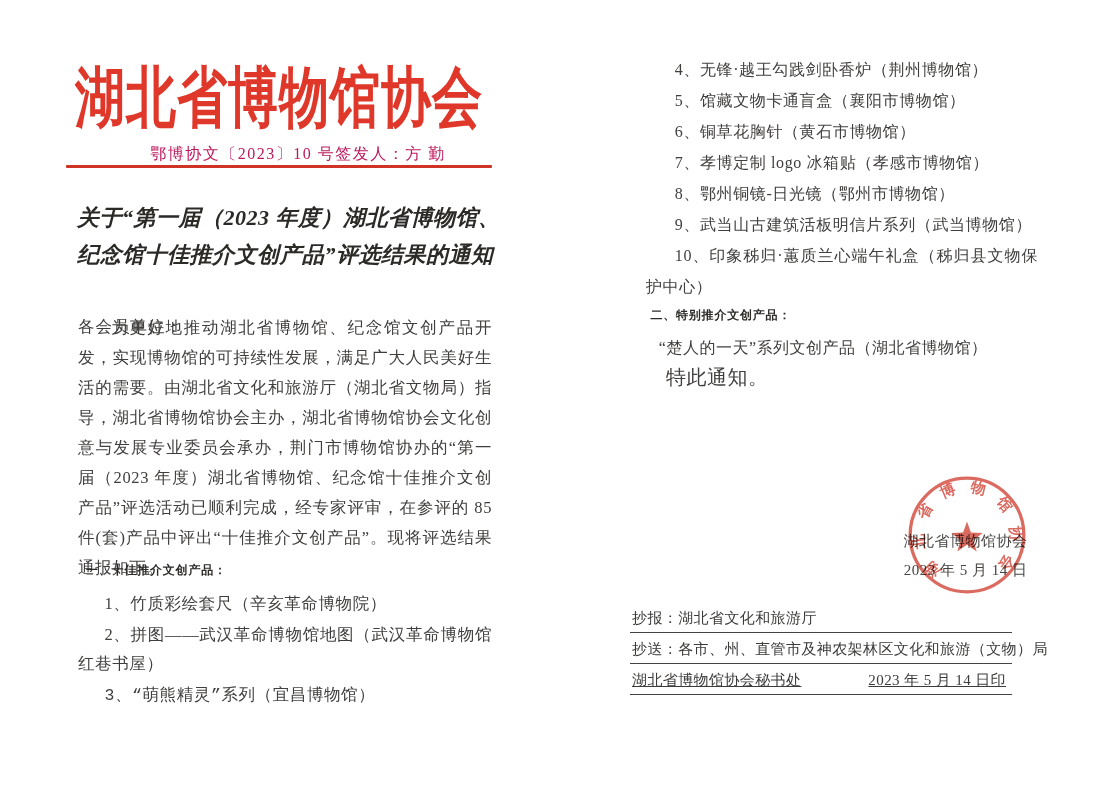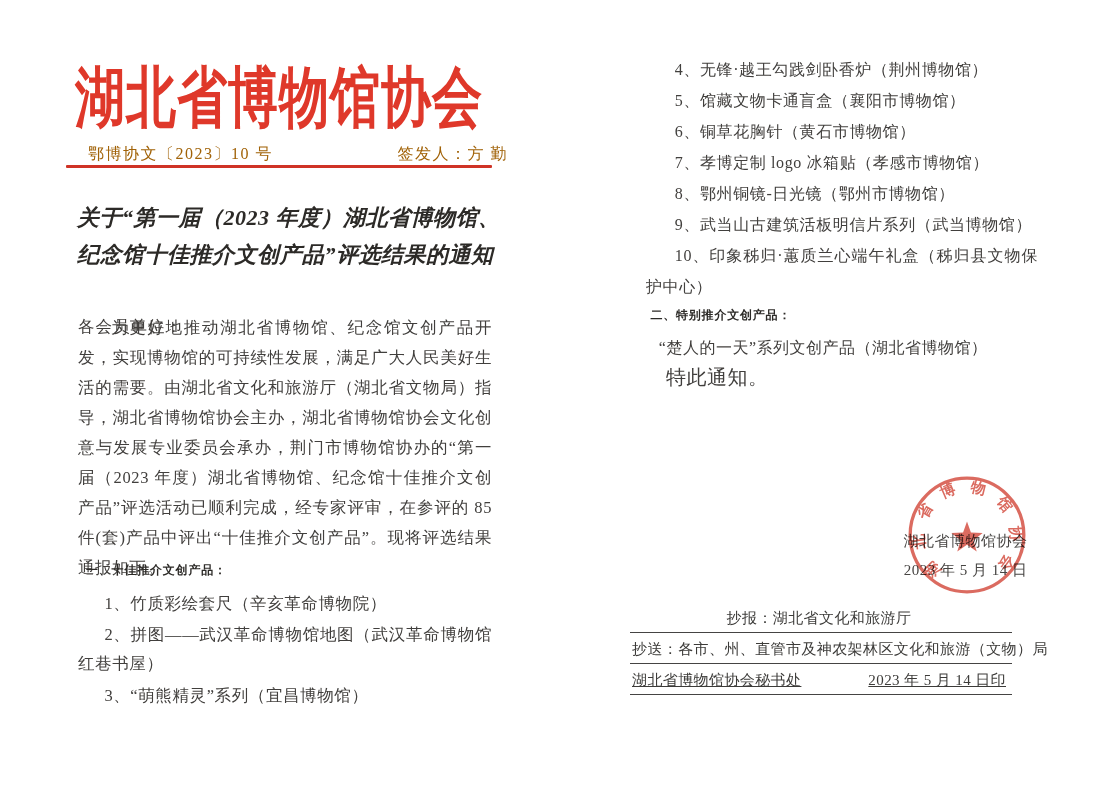--- a/index.html
+++ b/index.html
@@ -21,22 +21,22 @@
   
   .org-title{
     left:67px;top:54px;width:424px;
     font-size:50px;font-weight:bold;color:var(--red);
     text-align:center;white-space:nowrap;
     transform:scaleY(1.32);transform-origin:center top;
     letter-spacing:1px;
   }
   .doc-line{
     left:88px;top:144px;width:420px;
-    display:flex;justify-content:space-between;align-items:baseline;
-    font-size:16px;letter-spacing:1.5px;color:#a16207;
+    display:flex;justify-content:center;align-items:baseline;
+    font-size:16px;letter-spacing:1.5px;color:#be185d;
     white-space:nowrap;
   }
   .red-rule{
     left:66px;top:165px;width:426px;height:3px;
     background:var(--rule-red);border-radius:1px;
   }
 
   
   .doc-title{
     left:77px;top:199px;width:400px;
@@ -56,21 +56,21 @@
     font-weight:bold;color:var(--ink-bold);
     font-size:12px;letter-spacing:0.8px;white-space:nowrap;
   }
   .h1-left{left:68px;top:562px;text-indent:1.5em;width:414px;}
   .item{
     font-size:16.5px;letter-spacing:0.6px;text-align:justify;
     text-indent:1.6em;line-height:29px;
   }
   .item-1{left:78px;top:589px;width:414px;}
   .item-2{left:78px;top:620px;width:414px;}
-  .item-3{left:78px;top:681px;width:414px;}
+  .item-3{left:78px;top:681px;width:414px;font-family:Liberation Mono, monospace;}
 
   
   .items-right{
     left:646px;top:54px;width:392px;
     font-size:16px;letter-spacing:0.5px;
   }
   .items-right .item{line-height:31px;text-indent:1.8em;font-size:16px;}
   .h2-right{left:630px;top:305px;text-indent:1.7em;width:392px;line-height:20px;}
   .sec2-item{left:630px;top:338px;width:392px;font-size:16px;line-height:20px;text-indent:1.8em;letter-spacing:0.5px;white-space:nowrap;}
   .closing{left:630px;top:367px;width:392px;font-size:20px;line-height:20px;text-indent:1.8em;letter-spacing:0.5px;}
@@ -87,21 +87,21 @@
   }
 
   
   .footer-row{
     left:630px;width:382px;height:32px;
     border-bottom:1.5px solid #454443;
     display:flex;align-items:flex-end;justify-content:space-between;
     font-size:15px;letter-spacing:0.4px;color:#3c3b39;
     padding:0 6px 4px 2px;white-space:nowrap;
   }
-  .f-row1{top:601px;justify-content:center;}
+  .f-row1{top:601px;}
   .f-row2{top:633px;height:31px;text-align:right;}
   .f-row3{top:664px;height:31px;text-decoration:underline;}
 </style>
 </head>
 <body>
 
 <div class="abs org-title">湖北省博物馆协会</div>
 
 <div class="abs doc-line">
   <span>鄂博协文〔2023〕10 号</span>

